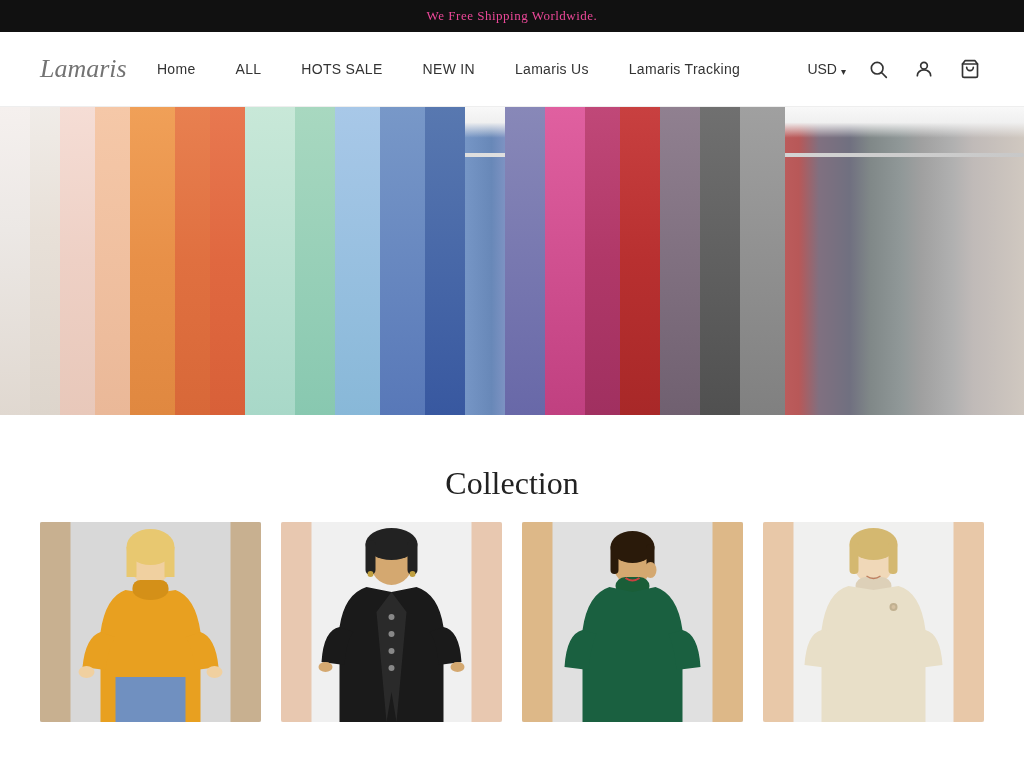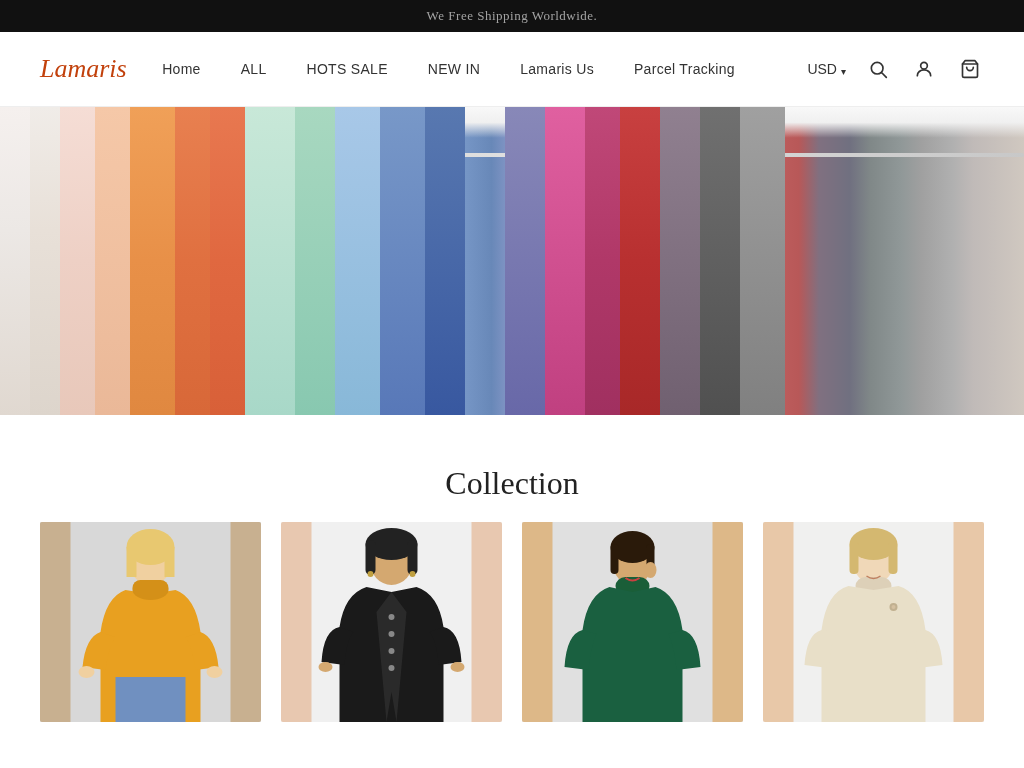--- a/index.html
+++ b/index.html
@@ -1,21 +1,21 @@
 <!DOCTYPE html>
 <html><head>
   <meta charset="utf-8">
   <style>
     * { margin: 0; padding: 0; box-sizing: border-box; }
     body { font-family: 'Georgia', serif; background: #fff; color: #222; }
 
     
     .announcement-bar {
       background: #111;
-      color: #a3a3a3;
+      color: #ec4899;
       text-align: center;
       padding: 8px 0;
       font-size: 13px;
       letter-spacing: 0.5px;
     }
 
     
     .header {
       display: flex;
       align-items: center;
@@ -23,21 +23,21 @@
       padding: 0 40px;
       height: 75px;
       border-bottom: 1px solid #eee;
       background: #fff;
     }
 
     .logo {
       font-size: 26px;
       font-family: 'Georgia', serif;
       font-style: italic;
-      color: #c2410c;
+      color: #737373;
       font-weight: normal;
       white-space: nowrap;
     }
 
     .nav {
       display: flex;
       align-items: center;
       gap: 40px;
     }
 
@@ -259,21 +259,21 @@
 
 <header class="header">
   <div class="logo">Lamaris</div>
 
   <nav class="nav">
     <a>Home</a>
     <a>ALL</a>
     <a>HOTS SALE</a>
     <a>NEW IN</a>
     <a>Lamaris Us</a>
-    <a>Parcel Tracking</a>
+    <a>Lamaris Tracking</a>
   </nav>
 
   <div class="header-actions">
     <div class="currency-selector">
       <span>USD</span>
       <span class="chevron">▾</span>
     </div>
 
     <button class="icon-btn" title="Search">
       <svg viewBox="0 0 24 24" fill="none" stroke="currentColor" stroke-width="2" stroke-linecap="round" stroke-linejoin="round">

